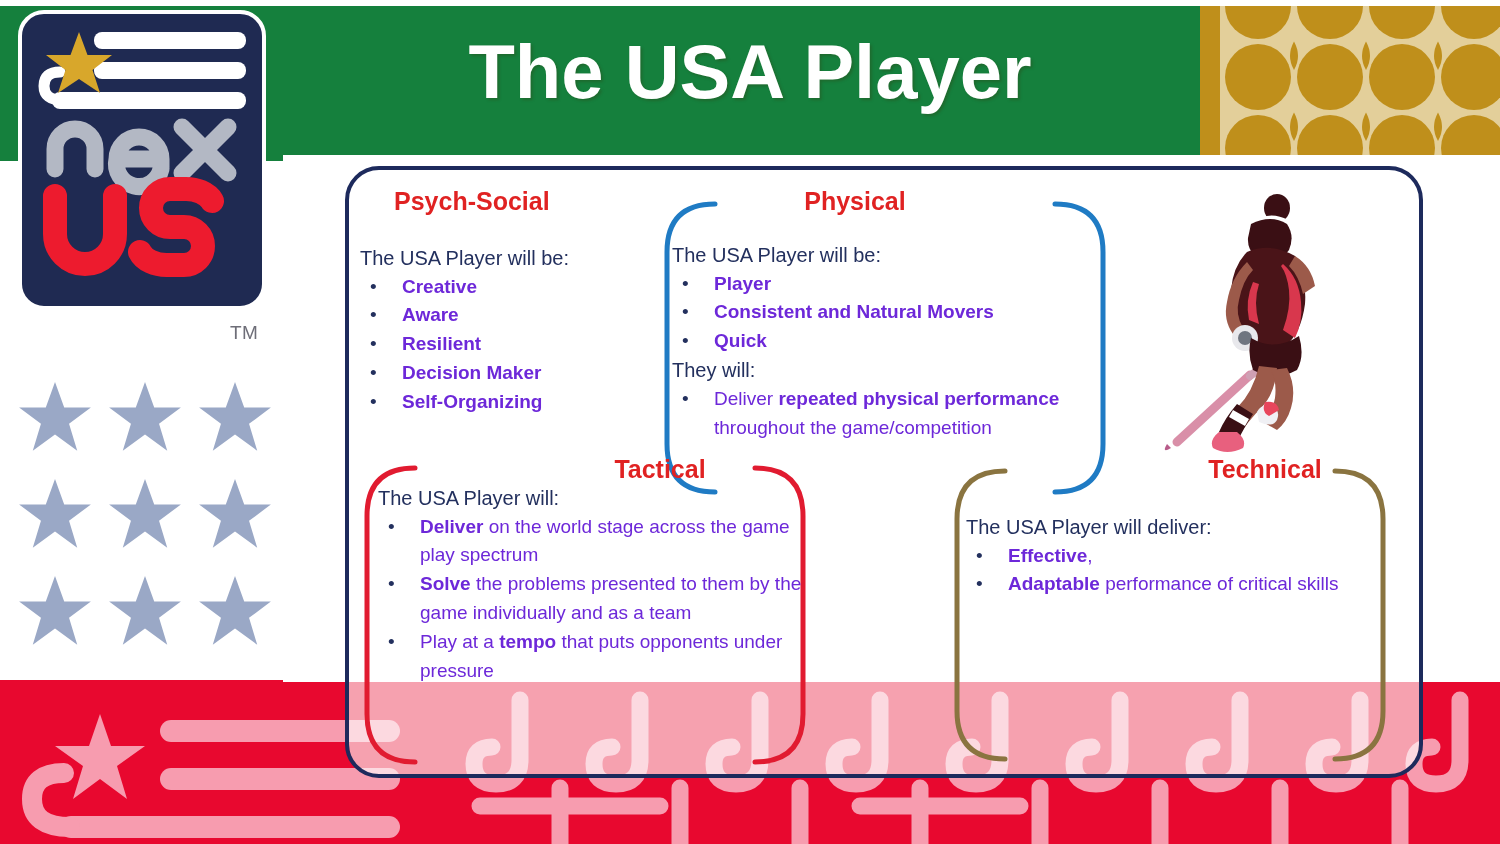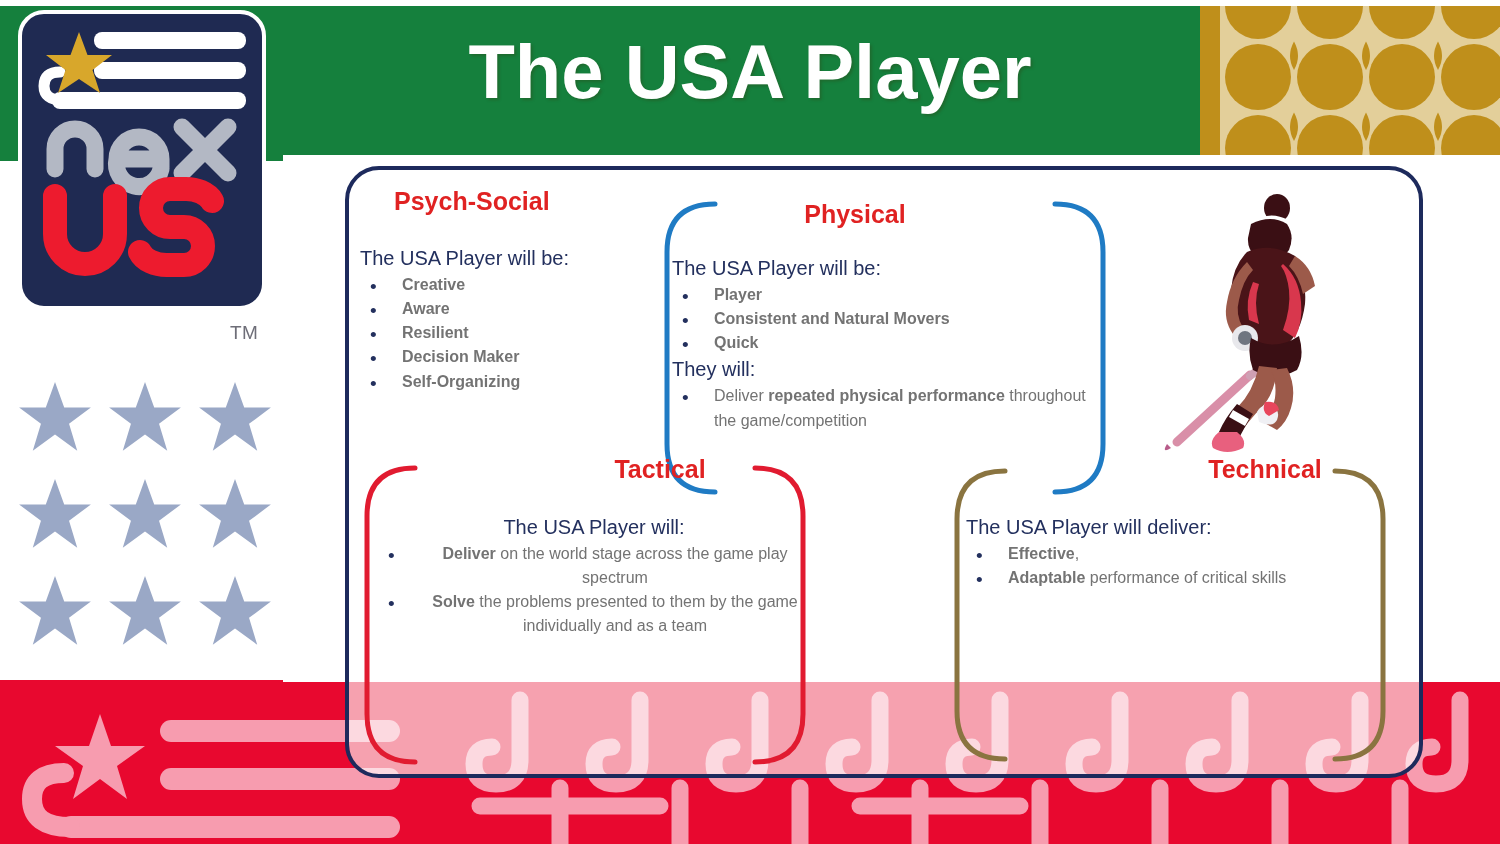--- a/index.html
+++ b/index.html
@@ -127,22 +127,22 @@
   }
   .quad-lead {
     font-size: 20px;
     color: #23305e;
     line-height: 1.45;
     font-weight: normal;
   }
   .quad-list { list-style: none; margin: 0; padding: 0; }
   .quad-list li {
     position: relative;
-    font-size: 16px;
-    color: #737373;
+    font-size: 19px;
+    color: #6d28d9;
     line-height: 1.52;
     padding-left: 42px;
     margin: 0;
   }
   .quad-list li::before {
     content: "•";
     position: absolute;
     left: 10px; top: 0;
     color: #23305e;
     font-size: 19px;
@@ -150,25 +150,25 @@
   .quad-list li b { font-weight: bold; }
 
   
   #quad-psych  { left: 360px; top: 188px;  width: 300px; }
   #quad-phys   { left: 660px; top: 188px;  width: 450px; }
   #quad-tact   { left: 360px; top: 456px;  width: 450px; }
   #quad-tech   { left: 950px; top: 456px;  width: 460px; }
 
   #quad-psych .quad-body { margin-top: 28px; padding-left: 0px; }
   #quad-phys  .quad-body { margin-top: 25px; padding-left: 12px; }
-  #quad-tact  .quad-body { margin-top: 29px; padding-left: 18px; text-align: center; }
+  #quad-tact  .quad-body { padding-left: 18px; }
   #quad-tech  .quad-body { margin-top: 29px; padding-left: 16px; }
 
   #quad-psych .quad-title { text-align: left; padding-left: 34px; }
-  #quad-phys  .quad-title { text-align: center; padding-right: 60px; margin-top: 13px; }
+  #quad-phys  .quad-title { text-align: center; padding-right: 60px; }
   #quad-tact  .quad-title { text-align: center; padding-left: 150px; }
   #quad-tech  .quad-title { text-align: center; padding-left: 170px; }
 
   
   .player {
     position: absolute;
     left: 1155px; top: 190px;
     width: 215px; height: 265px;
     z-index: 7;
   }
@@ -348,20 +348,21 @@
   </div>
 </div>
 
 <div class="quad" id="quad-tact">
   <div class="quad-title">Tactical</div>
   <div class="quad-body">
     <div class="quad-lead">The USA Player will:</div>
     <ul class="quad-list">
       <li><span></span><b>Deliver</b><span> on the world stage across the game play spectrum</span></li>
       <li><span></span><b>Solve</b><span> the problems presented to them by the game individually and as a team</span></li>
+      <li><span>Play at a </span><b>tempo</b><span> that puts opponents under pressure</span></li>
     </ul>
   </div>
 </div>
 
 <div class="quad" id="quad-tech">
   <div class="quad-title">Technical</div>
   <div class="quad-body">
     <div class="quad-lead">The USA Player will deliver:</div>
     <ul class="quad-list">
       <li><span></span><b>Effective</b><span>,</span></li>

